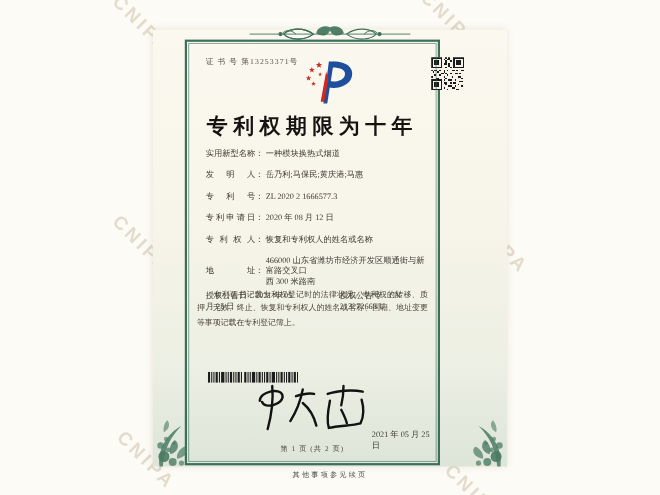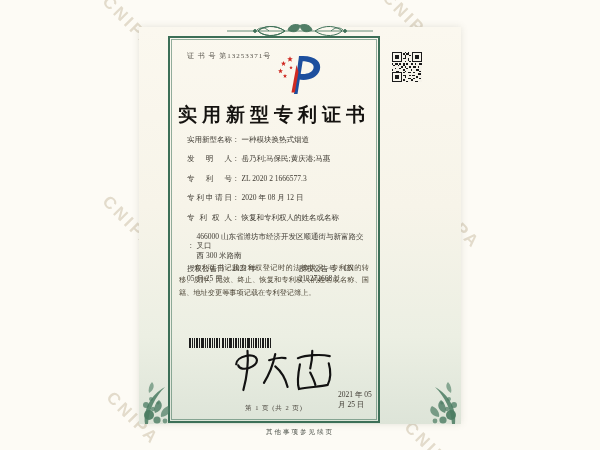--- a/index.html
+++ b/index.html
@@ -16,21 +16,21 @@
     transform:rotate(45deg); transform-origin:left top;
     pointer-events:none; white-space:nowrap;
   }
   
   .paper {
     position:absolute; left:139px; top:27px; width:322px; height:397px;
     background:linear-gradient(180deg,#fbf8ef 0%,#f7f4e9 45%,#ecefe3 78%,#dde4d8 100%);
     box-shadow:0 0 7px rgba(90,90,70,0.15);
   }
   .frame {
-    position:absolute; left:29px; top:9px; width:212px; height:387px;
+    position:absolute; left:29px; top:9px; width:232px; height:387px;
     border:2px solid #3c6f57;
   }
   .frame::after {
     content:""; position:absolute; inset:1px; border:1px solid rgba(60,111,87,0.55);
     pointer-events:none;
   }
   .cert-no {
     position:absolute; left:17px; top:13px;
     font-size:7px; letter-spacing:1px; color:#57534b;
   }
@@ -106,21 +106,21 @@
       </svg>
 
       <svg class="qr" viewBox="0 0 21 21" shape-rendering="crispEdges">
         <rect width="21" height="21" fill="#f6f3ea"></rect>
         <path fill="#1a1a1a" d="M0,0h7v7h-7z M14,0h7v7h-7z M0,14h7v7h-7z"></path>
         <path fill="#f6f3ea" d="M1,1h5v5h-5z M15,1h5v5h-5z M1,15h5v5h-5z"></path>
         <path fill="#1a1a1a" d="M2,2h3v3h-3z M16,2h3v3h-3z M2,16h3v3h-3z"></path>
         <path fill="#1a1a1a" d="M9,0h1v1h-1z M11,0h1v1h-1z M8,1h1v1h-1z M10,1h2v1h-2z M9,2h1v2h-1z M12,2h1v1h-1z M8,4h2v1h-2z M11,4h1v2h-1z M9,6h1v1h-1z M12,6h1v1h-1z M0,8h1v1h-1z M2,8h2v1h-2z M5,8h1v1h-1z M8,8h1v2h-1z M10,8h1v1h-1z M13,8h2v1h-2z M16,8h1v1h-1z M19,8h2v1h-2z M1,9h1v1h-1z M4,9h1v1h-1z M6,10h2v1h-2z M9,10h1v1h-1z M12,10h1v1h-1z M15,10h2v1h-2z M18,10h1v1h-1z M2,11h1v1h-1z M5,11h1v1h-1z M10,11h1v1h-1z M8,12h1v1h-1z M13,12h1v1h-1z M17,12h2v1h-2z M0,12h1v1h-1z M3,13h2v1h-2z M9,13h1v1h-1z M19,13h1v1h-1z M8,14h1v1h-1z M11,14h2v1h-2z M15,14h1v1h-1z M18,15h2v1h-2z M8,16h2v1h-2z M12,16h1v1h-1z M14,16h2v1h-2z M9,17h1v1h-1z M17,17h1v1h-1z M11,18h2v1h-2z M15,18h1v1h-1z M19,18h1v1h-1z M8,19h1v1h-1z M13,19h2v1h-2z M10,20h1v1h-1z M16,20h2v1h-2z"></path>
       </svg>
 
-      <div class="title">实用新型专利证书</div>
+      <div class="title">专利权期限为十年</div>
 
       <div class="fields">
         <div class="frow">
           <span class="flabel">实用新型名称</span>
             <span class="fcolon">：</span>
           <span class="fvalue">一种模块换热式烟道</span>
         </div>
         <div class="frow">
           <span class="flabel">发 明 人</span>
             <span class="fcolon">：</span>
@@ -135,20 +135,21 @@
           <span class="flabel">专利申请日</span>
             <span class="fcolon">：</span>
           <span class="fvalue">2020 年 08 月 12 日</span>
         </div>
         <div class="frow">
           <span class="flabel">专 利 权 人</span>
             <span class="fcolon">：</span>
           <span class="fvalue">恢复和专利权人的姓名或名称</span>
         </div>
         <div class="frow addr">
+          <span class="flabel">地 址</span>
             <span class="fcolon">：</span>
           <span class="fvalue">
             <span style="display:block;">466000 山东省潍坊市经济开发区顺通街与新富路交叉口</span>
             <span style="display:block;font-family:Liberation Serif, serif;">西 300 米路南</span>
           </span>
         </div>
         <div class="grantrow">
           <span>
             <span>授权公告日</span><span>：</span><span>2021 年 05 月 25 日</span>
           </span>

